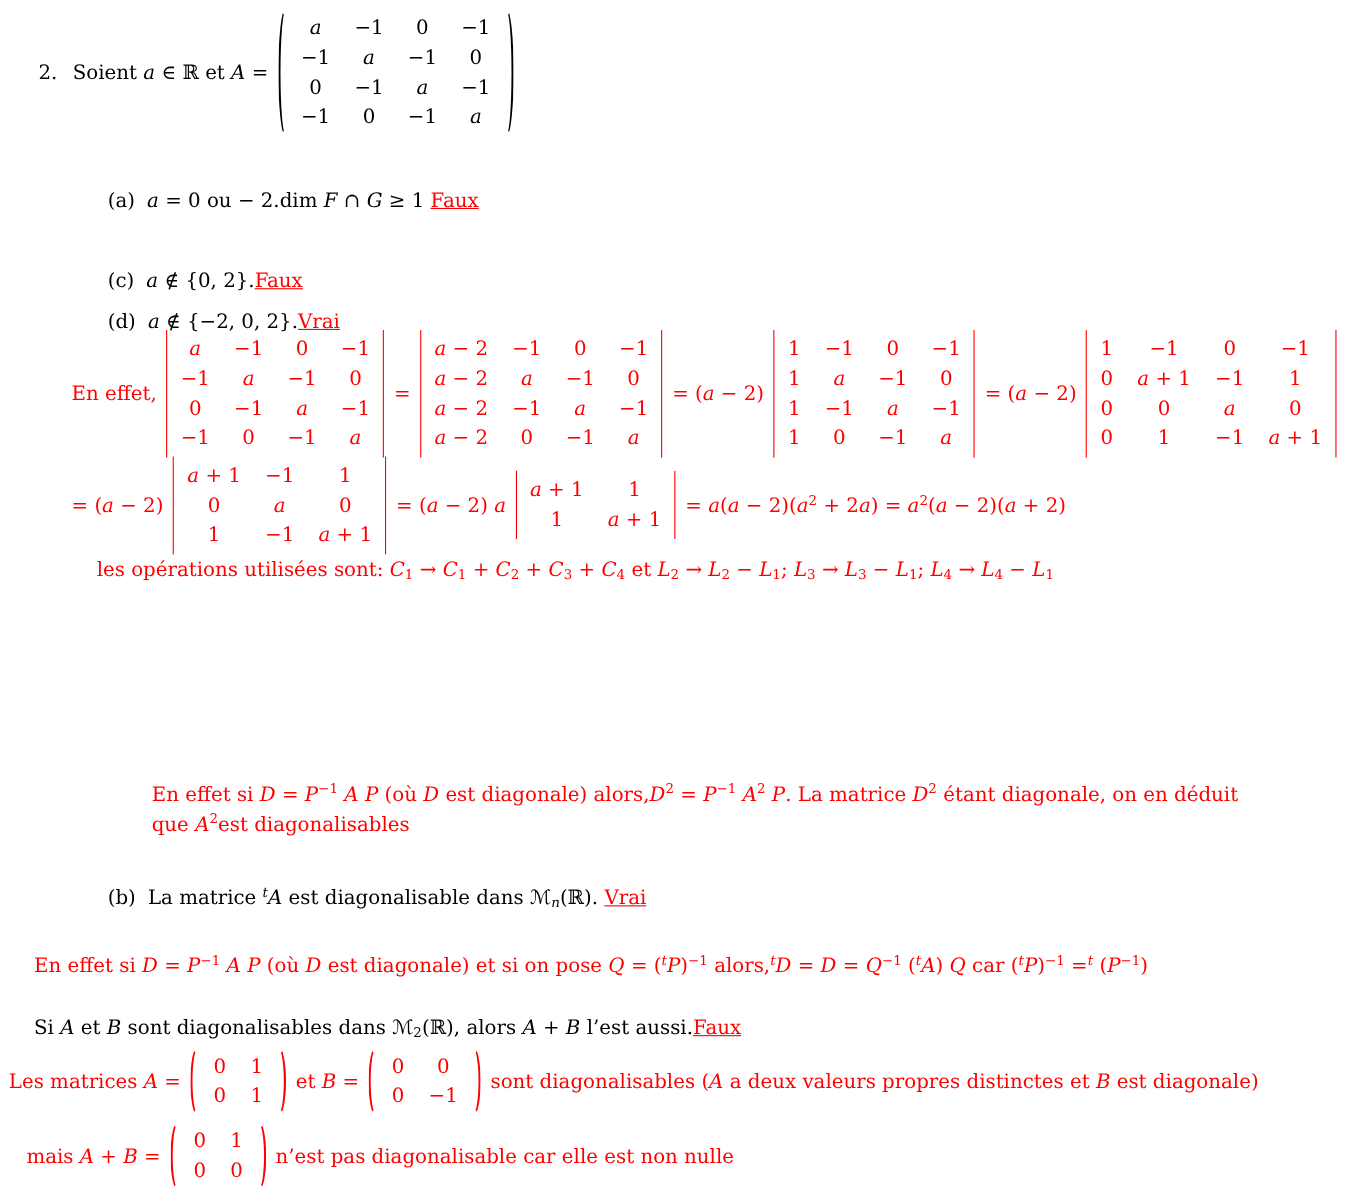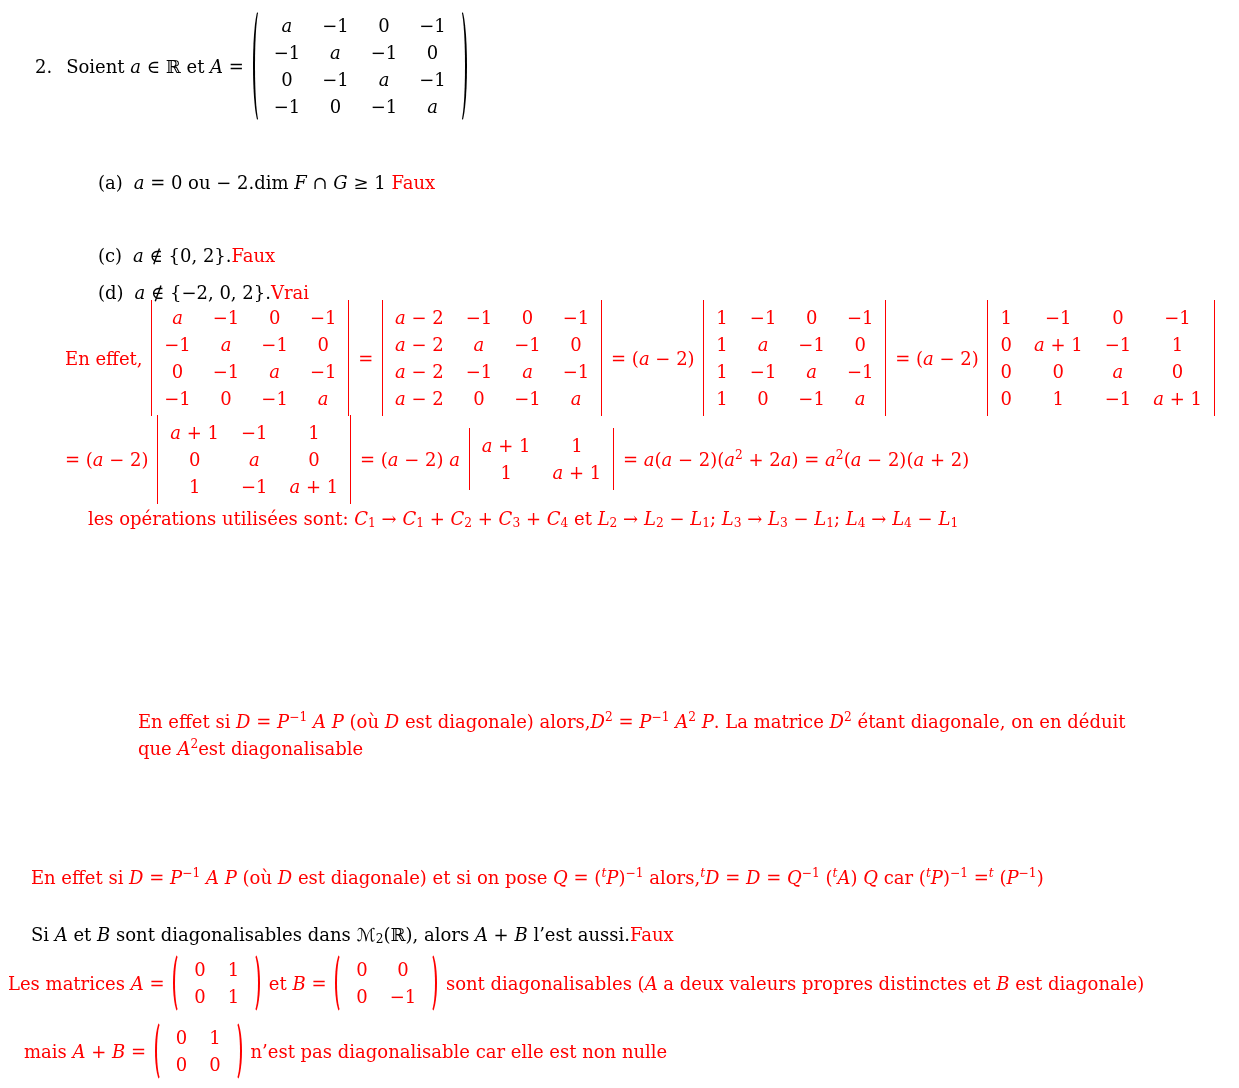--- a/index.html
+++ b/index.html
@@ -9,21 +9,21 @@
     font-family:"DejaVu Serif","DejaVu Sans",serif; font-size:18px; color:#000000;
     overflow:hidden;
   }
   .textline, .mathline { position:absolute; white-space:pre; }
   .mathline { display:flex; align-items:center; }
   .textline { line-height:26px; }
   .red { color:#ff0000; }
   .label { margin-right:14px; }
   .item-label { margin-right:11px; }
   i, .seg-it { font-style:italic; }
-  .seg-red { color:#ff0000; }
+  .seg-red { color:#ff0000;text-decoration:underline; }
   .seg-sup, .seg-supi { font-size:68%; vertical-align:0.55em; }
   .seg-sub, .seg-subi { font-size:68%; vertical-align:-0.2em; }
   .seg-supi, .seg-subi { font-style:italic; }
   .seg-cal { font-family:"DejaVu Serif","DejaVu Sans",serif; }
   .mx { display:inline-flex; align-items:stretch; margin:0 3px; }
   .mx-grid { display:inline-grid; column-gap:22px; align-content:center; padding:4px 8px; }
   .mx-cell { text-align:center; line-height:27px; }
   .det > .mx-grid { border-left:1.5px solid currentColor; border-right:1.5px solid currentColor; padding:4px 12px; }
   .paren::before, .paren::after { content:""; width:9px; flex:0 0 9px; border:2px solid transparent; border-radius:50%/50%; }
   .paren::before { border-left-color:currentColor; }
@@ -72,23 +72,26 @@
   <div class="textline red" style="top:480px;left:65px">
     <span class="txt"><span class="seg-rm">les opérations utilisées sont: </span><span class="seg-it">C</span><span class="seg-sub">1</span><span class="seg-rm"> → </span><span class="seg-it">C</span><span class="seg-sub">1</span><span class="seg-rm"> + </span><span class="seg-it">C</span><span class="seg-sub">2</span><span class="seg-rm"> + </span><span class="seg-it">C</span><span class="seg-sub">3</span><span class="seg-rm"> + </span><span class="seg-it">C</span><span class="seg-sub">4</span><span class="seg-rm"> et </span><span class="seg-it">L</span><span class="seg-sub">2</span><span class="seg-rm"> → </span><span class="seg-it">L</span><span class="seg-sub">2</span><span class="seg-rm"> − </span><span class="seg-it">L</span><span class="seg-sub">1</span><span class="seg-rm">; </span><span class="seg-it">L</span><span class="seg-sub">3</span><span class="seg-rm"> → </span><span class="seg-it">L</span><span class="seg-sub">3</span><span class="seg-rm"> − </span><span class="seg-it">L</span><span class="seg-sub">1</span><span class="seg-rm">; </span><span class="seg-it">L</span><span class="seg-sub">4</span><span class="seg-rm"> → </span><span class="seg-it">L</span><span class="seg-sub">4</span><span class="seg-rm"> − </span><span class="seg-it">L</span><span class="seg-sub">1</span></span>
   </div>
 
 
 
   <div class="textline red" style="top:678px;left:115px">
     <span class="txt"><span class="seg-rm">En effet si </span><span class="seg-it">D</span><span class="seg-rm"> = </span><span class="seg-it">P</span><span class="seg-sup">−1</span><span class="seg-rm"> </span><span class="seg-it">A</span><span class="seg-rm"> </span><span class="seg-it">P</span><span class="seg-rm"> (où </span><span class="seg-it">D</span><span class="seg-rm"> est diagonale) alors,</span><span class="seg-it">D</span><span class="seg-sup">2</span><span class="seg-rm"> = </span><span class="seg-it">P</span><span class="seg-sup">−1</span><span class="seg-rm"> </span><span class="seg-it">A</span><span class="seg-sup">2</span><span class="seg-rm"> </span><span class="seg-it">P</span><span class="seg-rm">. La matrice </span><span class="seg-it">D</span><span class="seg-sup">2</span><span class="seg-rm"> étant diagonale, on en déduit</span></span>
   </div>
   <div class="textline red" style="top:705px;left:115px">
-    <span class="txt"><span class="seg-rm">que </span><span class="seg-it">A</span><span class="seg-sup">2</span><span class="seg-rm">est diagonalisable</span></span>
+    <span class="txt"><span class="seg-rm">que </span><span class="seg-it">A</span><span class="seg-sup">2</span><span class="seg-rm">est diagonalisables</span></span>
   </div>
 
+  <div class="textline" style="top:772px;left:75px">
+    <span class="item-label">(b)</span><span class="txt"><span class="seg-rm">La matrice </span><span class="seg-supi">t</span><span class="seg-it">A</span><span class="seg-rm"> est diagonalisable dans </span><span class="seg-cal">ℳ</span><span class="seg-subi">n</span><span class="seg-rm">(ℝ). </span><span class="seg-red">Vrai</span></span>
+  </div>
 
   <div class="textline red" style="top:834px;left:8px">
     <span class="txt"><span class="seg-rm">En effet si </span><span class="seg-it">D</span><span class="seg-rm"> = </span><span class="seg-it">P</span><span class="seg-sup">−1</span><span class="seg-rm"> </span><span class="seg-it">A</span><span class="seg-rm"> </span><span class="seg-it">P</span><span class="seg-rm"> (où </span><span class="seg-it">D</span><span class="seg-rm"> est diagonale) et si on pose </span><span class="seg-it">Q</span><span class="seg-rm"> = (</span><span class="seg-supi">t</span><span class="seg-it">P</span><span class="seg-rm">)</span><span class="seg-sup">−1</span><span class="seg-rm"> alors,</span><span class="seg-supi">t</span><span class="seg-it">D</span><span class="seg-rm"> = </span><span class="seg-it">D</span><span class="seg-rm"> = </span><span class="seg-it">Q</span><span class="seg-sup">−1</span><span class="seg-rm"> (</span><span class="seg-supi">t</span><span class="seg-it">A</span><span class="seg-rm">) </span><span class="seg-it">Q</span><span class="seg-rm"> car (</span><span class="seg-supi">t</span><span class="seg-it">P</span><span class="seg-rm">)</span><span class="seg-sup">−1</span><span class="seg-rm"> =</span><span class="seg-supi">t</span><span class="seg-rm"> (</span><span class="seg-it">P</span><span class="seg-sup">−1</span><span class="seg-rm">)</span></span>
   </div>
 
   <div class="textline" style="top:896px;left:8px">
     <span class="txt"><span class="seg-rm">Si </span><span class="seg-it">A</span><span class="seg-rm"> et </span><span class="seg-it">B</span><span class="seg-rm"> sont diagonalisables dans </span><span class="seg-cal">ℳ</span><span class="seg-sub">2</span><span class="seg-rm">(ℝ), alors </span><span class="seg-it">A</span><span class="seg-rm"> + </span><span class="seg-it">B</span><span class="seg-rm"> l’est aussi.</span><span class="seg-red">Faux</span></span>
   </div>
 
   <div class="mathline red" style="top:950px;left:8px;height:66px">

